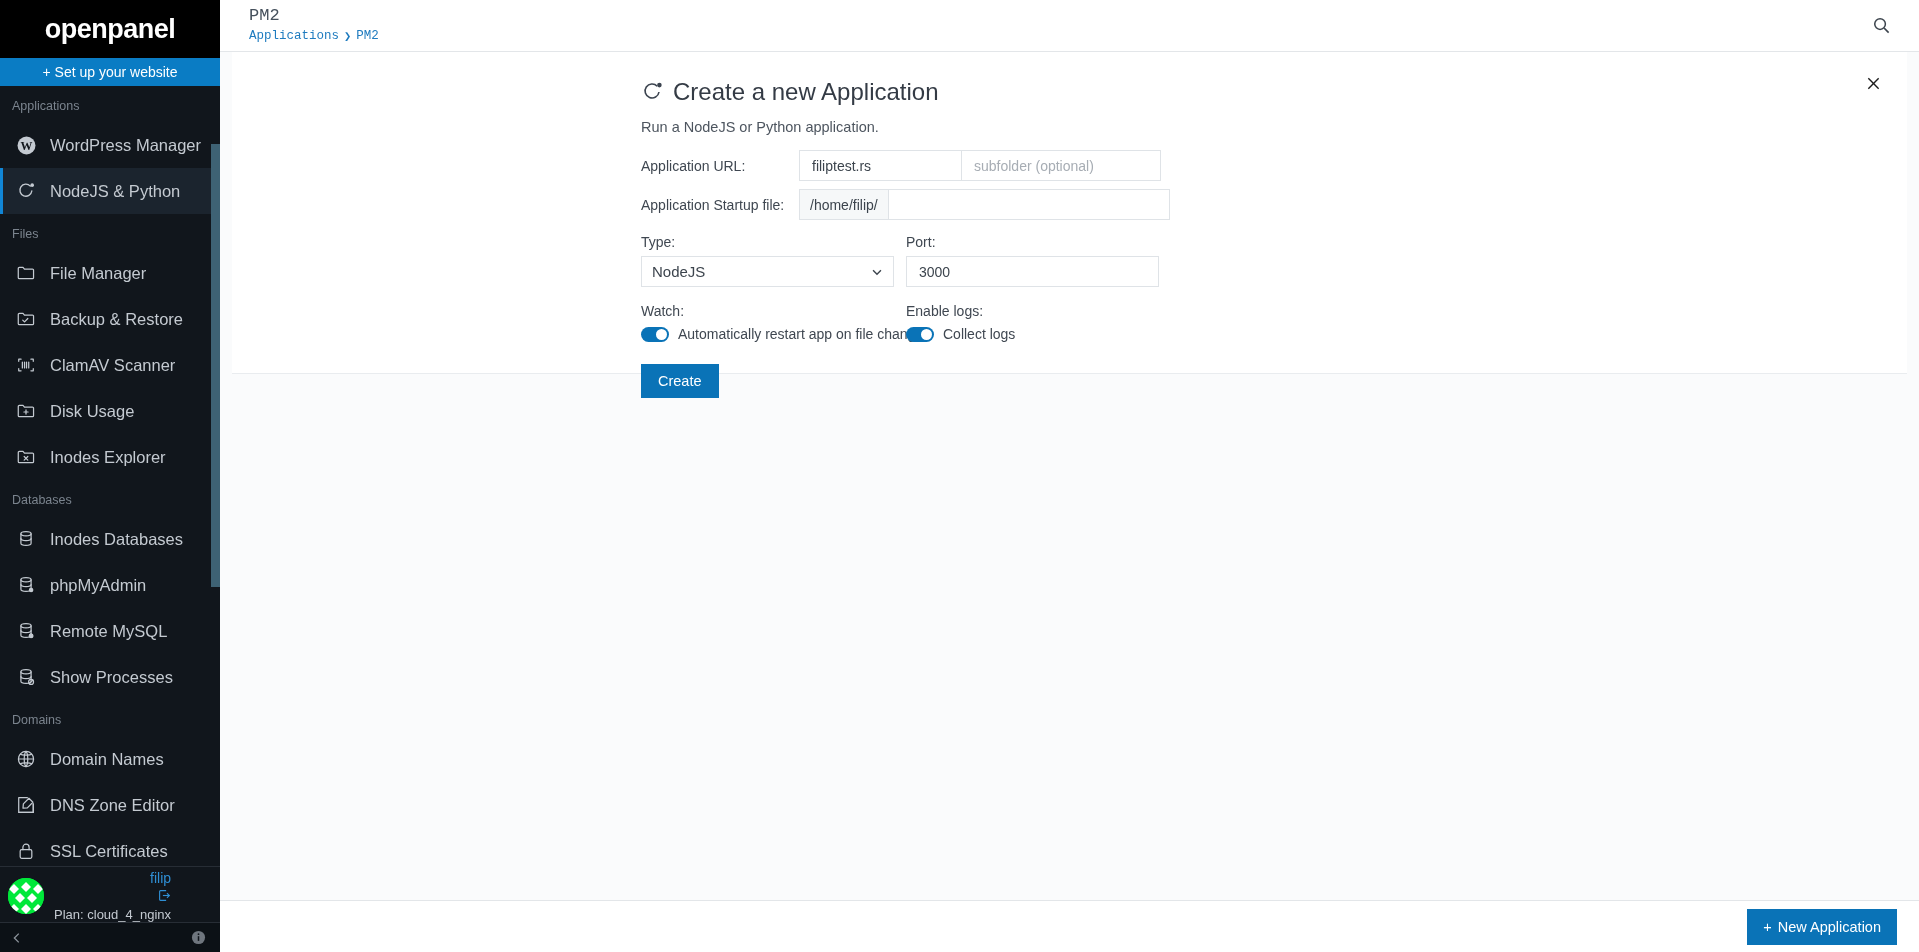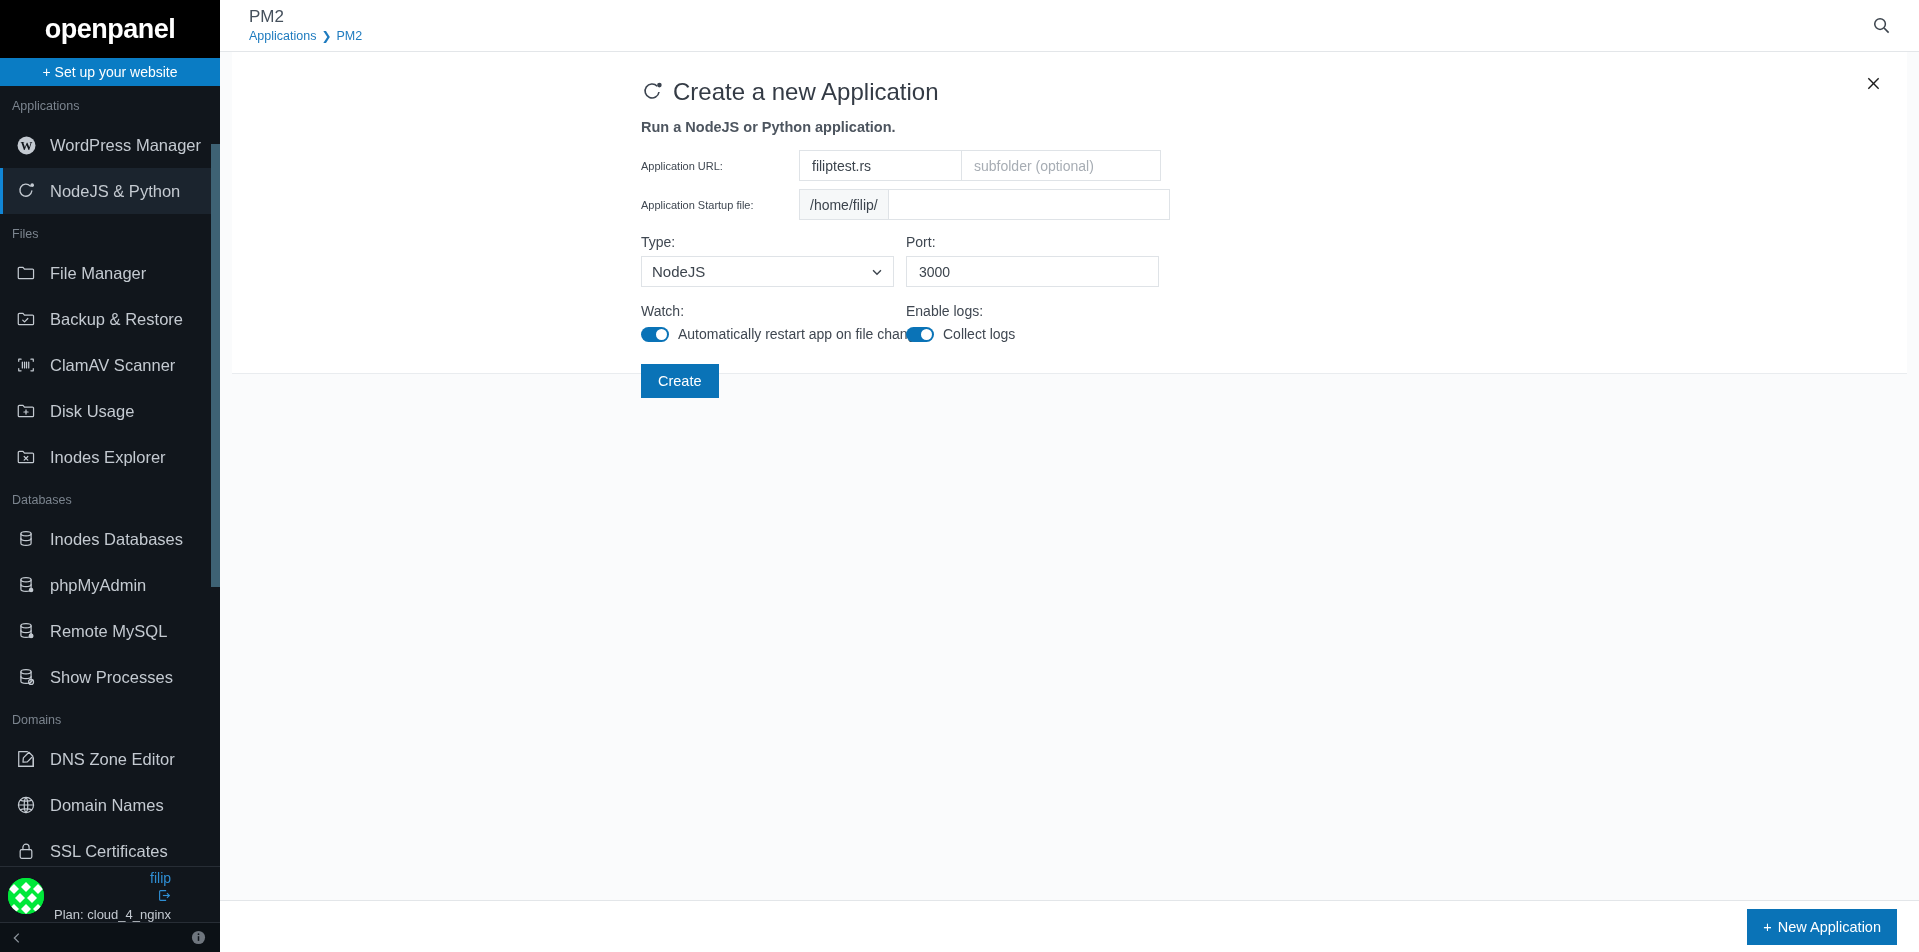--- a/index.html
+++ b/index.html
@@ -132,20 +132,21 @@
     position: relative;
     overflow: hidden;
   }
   .topbar {
     height: 52px;
     border-bottom: 1px solid #e3e6e9;
     display: flex; align-items: center; justify-content: space-between;
     padding: 0 22px 0 29px;
     background: #fff;
     flex: 0 0 52px;
+    font-family: Liberation Mono, monospace;
   }
   .topbar-left { display: flex; flex-direction: column; justify-content: center; }
   .page-title { font-size: 17px; color: #45505c; line-height: 1.05; }
   .breadcrumb { font-size: 12.5px; margin-top: 4px; color: #1e7bbf; display: flex; align-items: center; gap: 5px; }
   .breadcrumb a { color: #1e7bbf; text-decoration: none; cursor: pointer; }
   .crumb-sep { color: #1e7bbf; font-size: 12px; }
   .search-btn { cursor: pointer; display: flex; color: #3c444d; padding: 6px; }
 
   .content-area {
     flex: 1;
@@ -172,27 +173,26 @@
     display: flex; align-items: center; gap: 10px;
     padding: 26px 0 0 409px;
   }
   .card-head-icon { display: flex; align-items: center; color: #3c4450; }
   .card-title { font-size: 24px; color: #343b45; font-weight: normal; }
   .card-sub {
     padding-left: 409px;
     margin-top: 13px;
     color: #4d555f;
     font-size: 14.5px;
-    font-weight: bold;
   }
 
   .form { padding-left: 409px; margin-top: 15px; }
   .frow { display: flex; align-items: center; margin-bottom: 8px; }
   .flabel {
-    font-size: 11px;
+    font-size: 14px;
     color: #3f4751;
     width: 158px;
     flex: 0 0 158px;
   }
   .inp {
     height: 31px;
     border: 1px solid #dfe3e7;
     background: #fff;
     font-size: 14px;
     color: #3c444d;
@@ -420,39 +420,39 @@
                 <circle cx="16.6" cy="16.4" r="2.7"></circle>
                 <path d="M14.7 18.3 L18.5 14.5"></path>
               </svg>
             </span>
             <span class="nav-label">Show Processes</span>
           </div>
           <div class="group-label">Domains</div>
           <div class="nav-item">
             <span class="ico">
               <svg width="20" height="20" viewBox="0 0 22 22" fill="none" stroke="#c4cad1" stroke-width="1.35" stroke-linecap="round" stroke-linejoin="round">
-                <path d="M3 3 h9.5 M3 3 v16 h16 v-9.2"></path>
-                <path d="M3 19 h16"></path>
-                <path d="M19 19 v-9.2"></path>
-                <path d="M14.2 3.6 l4.4 4.4 l-6.1 6.1 l-4.8 0.4 l0.4 -4.8z"></path>
-              </svg>
-            </span>
-            <span class="nav-label">DNS Zone Editor</span>
-          </div>
-          <div class="nav-item">
-            <span class="ico">
-              <svg width="20" height="20" viewBox="0 0 22 22" fill="none" stroke="#c4cad1" stroke-width="1.35" stroke-linecap="round" stroke-linejoin="round">
                 <circle cx="11" cy="11" r="8.3"></circle>
                 <path d="M2.7 11 h16.6"></path>
                 <path d="M11 2.7 c2.6 2.6 2.6 13.9 0 16.6 c-2.6 -2.7 -2.6 -14 0 -16.6z"></path>
                 <path d="M4.6 5.8 c1.9 1.2 10.9 1.2 12.8 0"></path>
                 <path d="M4.6 16.2 c1.9 -1.2 10.9 -1.2 12.8 0"></path>
               </svg>
             </span>
             <span class="nav-label">Domain Names</span>
+          </div>
+          <div class="nav-item">
+            <span class="ico">
+              <svg width="20" height="20" viewBox="0 0 22 22" fill="none" stroke="#c4cad1" stroke-width="1.35" stroke-linecap="round" stroke-linejoin="round">
+                <path d="M3 3 h9.5 M3 3 v16 h16 v-9.2"></path>
+                <path d="M3 19 h16"></path>
+                <path d="M19 19 v-9.2"></path>
+                <path d="M14.2 3.6 l4.4 4.4 l-6.1 6.1 l-4.8 0.4 l0.4 -4.8z"></path>
+              </svg>
+            </span>
+            <span class="nav-label">DNS Zone Editor</span>
           </div>
           <div class="nav-item">
             <span class="ico">
               <svg width="20" height="20" viewBox="0 0 22 22" fill="none" stroke="#c4cad1" stroke-width="1.35" stroke-linecap="round" stroke-linejoin="round">
                 <rect x="4.6" y="9.6" width="12.8" height="9.4" rx="1.6"></rect>
                 <path d="M7.6 9.6 V6.9 a3.4 3.4 0 0 1 6.8 0 v2.7"></path>
               </svg>
             </span>
             <span class="nav-label">SSL Certificates</span>
           </div>

